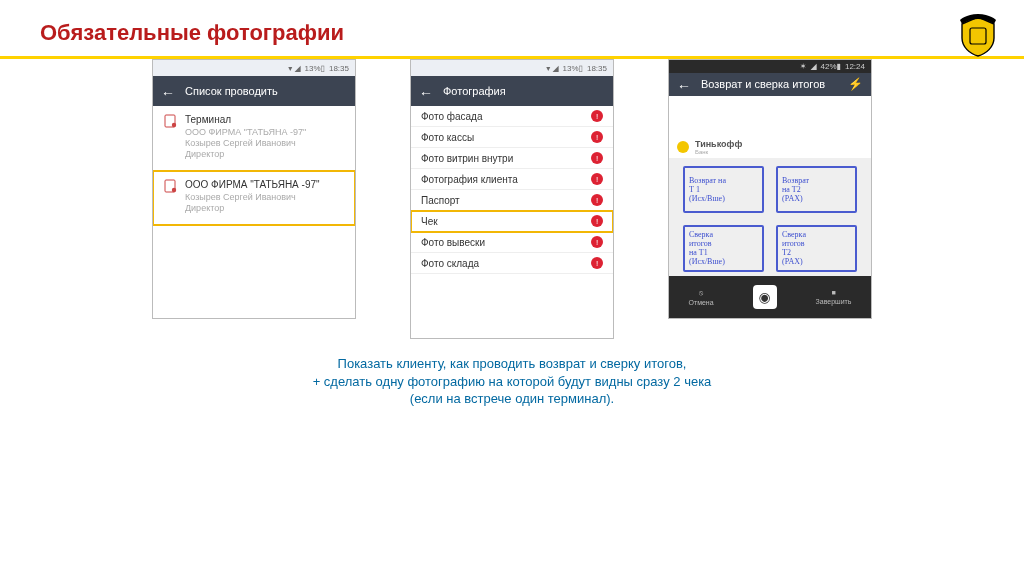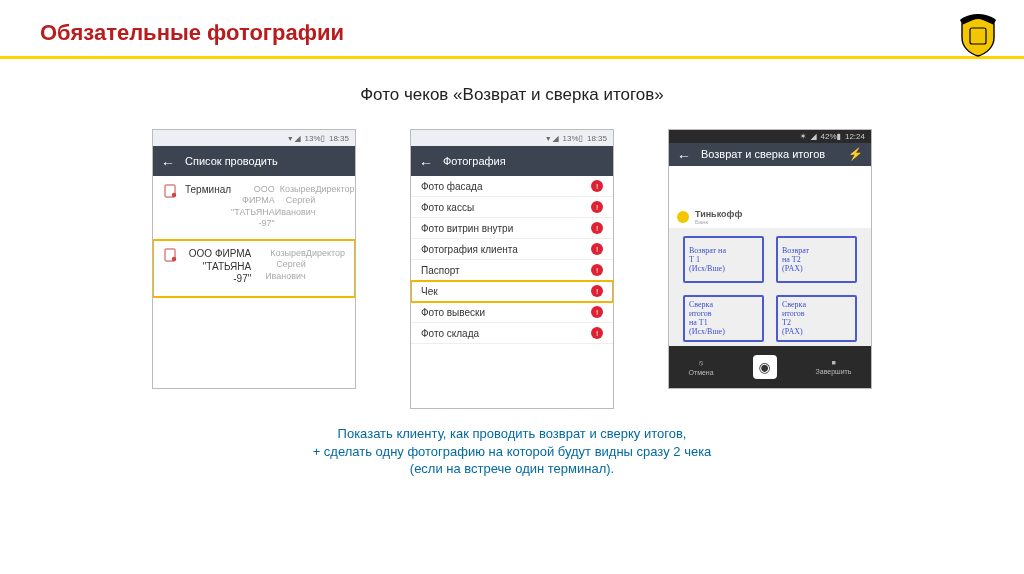--- a/index.html
+++ b/index.html
@@ -18,21 +18,21 @@
 
   .status-bar { height:16px; background:#eceff4; color:#6a6a6a; display:flex; align-items:center; justify-content:flex-end; padding:0 6px; font-size:8px; gap:4px; }
   .status-bar.dark { background:#2a2a2a; color:#ccc; }
 
   .app-bar { height:30px; background:#3c4452; color:#fff; display:flex; align-items:center; padding:0 8px; gap:10px; font-size:11px; }
   .app-bar .back { font-size:14px; line-height:1; }
   .app-bar .flash { margin-left:auto; font-size:12px; }
 
   .sig-item { display:flex; padding:8px 10px 10px 10px; gap:8px; border-bottom:1px solid #eee; }
   .sig-icon { width:14px; height:14px; flex-shrink:0; }
-  .sig-text { display:flex; flex-direction:row; line-height:1.25;text-align:right; }
+  .sig-text { display:flex; flex-direction:column; line-height:1.25; }
   .sig-title { color:#333; font-size:10px; }
   .sig-line  { color:#aaa; font-size:9px; }
 
   .highlight { outline:2px solid #f2b705; outline-offset:-1px; }
 
   .photo-item { height:21px; display:flex; align-items:center; padding:0 10px; border-bottom:1px solid #eee; font-size:10px; color:#333; }
   .photo-item .dot { margin-left:auto; width:12px; height:12px; border-radius:50%; background:#d23; color:#fff; display:flex; align-items:center; justify-content:center; font-size:8px; }
 
   .camera-body { flex:1; display:flex; flex-direction:column; background:#efefef;margin-top:40px; }
   .brand-strip { height:22px; background:#fff; display:flex; align-items:center; padding:0 8px; gap:6px; font-size:9px; color:#555; }
@@ -54,21 +54,20 @@
     <div class="main-title">Обязательные фотографии</div>
   </div>
   <div class="yellow-rule"></div>
 
   <svg class="logo" viewBox="0 0 44 44">
     <path d="M22 3 L38 10 L38 24 C38 33 30 40 22 42 C14 40 6 33 6 24 L6 10 Z" fill="#f3c600" stroke="#000" stroke-width="1.4"></path>
     <rect x="14" y="14" width="16" height="16" rx="2" fill="none" stroke="#000" stroke-width="1.2"></rect>
     <path d="M4 6 C4 6 10 0 22 0 C34 0 40 6 40 6 L38 10 C38 10 30 5 22 5 C14 5 6 10 6 10 Z" fill="#000"></path>
   </svg>
 
-  <div class="subtitle">Фото чеков «Возврат и сверка итогов»</div>
 
   <div class="phones">
 
     <div class="phone short">
       <div class="status-bar">
         <span>▾ ◢</span>
         <span>13%▯</span>
         <span>18:35</span>
       </div>
       <div class="app-bar">

